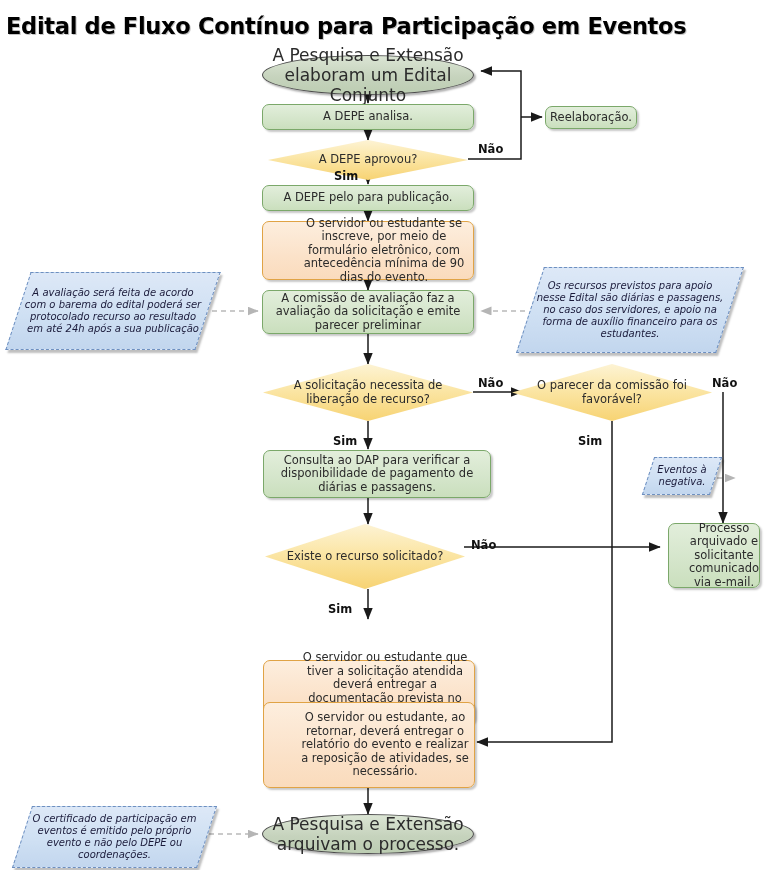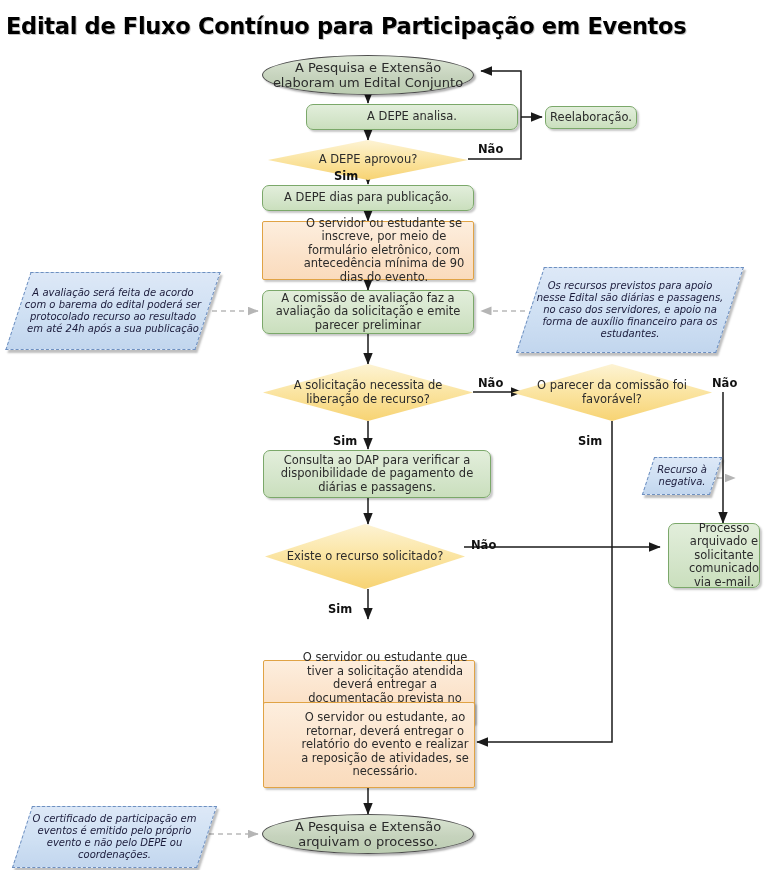--- a/index.html
+++ b/index.html
@@ -49,34 +49,34 @@
     color: #2b2b2b;
     line-height: 1.18;
   }
   .node > span { display:block; width:100%; padding: 0 4px; }
 
   
   .term {
     border-radius: 50%;
     background: linear-gradient(to bottom, #dbe5d4 0%, #c6d3bd 55%, #bccdb2 100%);
     border: 1.3px solid #4d4d4d;
-    font-size: 13px;
+    font-size: 17px;
     box-shadow: 2px 2px 2px rgba(0,0,0,0.30);
   }
   
   .proc-green {
     border-radius: 7px;
     background: linear-gradient(to bottom, #e2eedb 0%, #d4e5ca 60%, #cadfbd 100%);
     border: 1.2px solid #7ba86a;
     font-size: 11.5px;
     box-shadow: 2px 2px 2px rgba(0,0,0,0.22);
   }
   
   .proc-orange {
-    border-radius: 2px;
+    border-radius: 7px;
     background: linear-gradient(to bottom, #fdeede 0%, #fbe2c9 60%, #fadbbc 100%);
     border: 1.2px solid #e0a345;
     font-size: 11.5px;
     box-shadow: 2px 2px 2px rgba(0,0,0,0.22);
     padding-left: 32px;
   }
   
   .decision {
     background: transparent;
     border: none;
@@ -191,35 +191,35 @@
       <path d="M708,467 L735,467" marker-end="url(#arrowgray)"></path>
 
       <path d="M209,823 L258,823" marker-end="url(#arrowgray)"></path>
     </g>
   </svg>
 
   <div class="node term" style="left:262px; top:44px; width:212px; height:40px;">
     <span>A Pesquisa e Extensão elaboram um Edital Conjunto</span>
   </div>
 
-  <div class="node proc-green" style="left:262px; top:93px; width:212px; height:26px;margin-left:44px;">
+  <div class="node proc-green" style="left:262px; top:93px; width:212px; height:26px;">
     <span>A DEPE analisa.</span>
   </div>
 
   <div class="node decision" style="left:268px; top:129px; width:200px; height:40px;">
     <div class="dia-shape"></div>
     <span class="dia-label">A DEPE aprovou?</span>
   </div>
 
   <div class="node proc-green" style="left:545px; top:95px; width:92px; height:23px;">
     <span>Reelaboração.</span>
   </div>
 
   <div class="node proc-green" style="left:262px; top:174px; width:212px; height:26px;">
-    <span>A DEPE dias para publicação.</span>
+    <span>A DEPE pelo para publicação.</span>
   </div>
 
   <div class="node proc-orange" style="left:262px; top:210px; width:212px; height:59px;">
     <span>O servidor ou estudante se inscreve, por meio de formulário eletrônico, com antecedência mínima de 90 dias do evento.</span>
   </div>
 
   <div class="node proc-green" style="left:262px; top:279px; width:212px; height:44px;border-radius:7px;">
     <span>A comissão de avaliação faz a avaliação da solicitação e emite parecer preliminar</span>
   </div>
 
@@ -242,21 +242,21 @@
     <div class="dia-shape"></div>
     <span class="dia-label">O parecer da comissão foi favorável?</span>
   </div>
 
   <div class="node proc-green" style="left:263px; top:439px; width:228px; height:48px;">
     <span>Consulta ao DAP para verificar a disponibilidade de pagamento de diárias e passagens.</span>
   </div>
 
   <div class="node note" style="left:648px; top:446px; width:68px; height:38px;">
     <div class="note-shape"></div>
-    <span class="note-label">Recurso à negativa.</span>
+    <span class="note-label">Eventos à negativa.</span>
   </div>
 
   <div class="node decision" style="left:265px; top:513px; width:200px; height:65px;">
     <div class="dia-shape"></div>
     <span class="dia-label">Existe o recurso solicitado?</span>
   </div>
 
   <div class="node proc-green" style="left:668px; top:512px; width:92px; height:65px;padding-left:20px;">
     <span>Processo arquivado e solicitante comunicado via e-mail.</span>
   </div>

